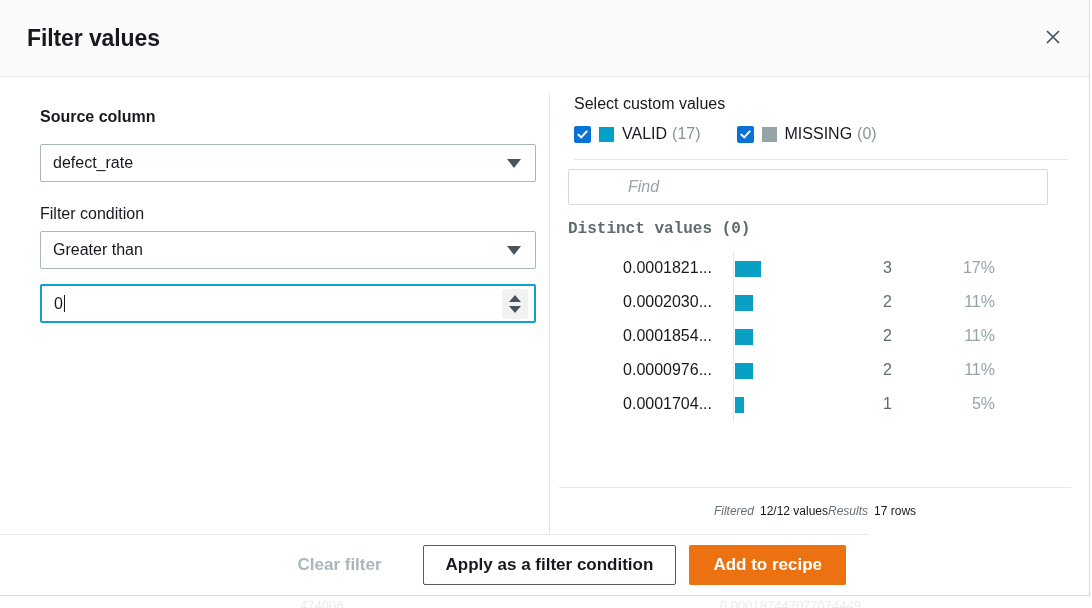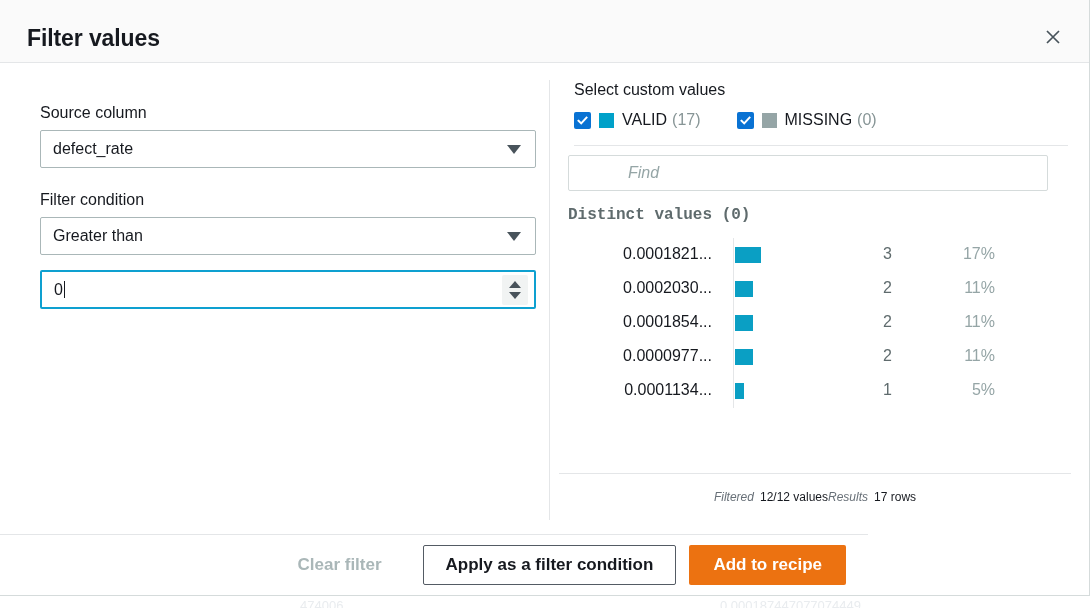--- a/index.html
+++ b/index.html
@@ -44,21 +44,21 @@
     border: 1px solid #d5dbdb;
     border-top: none;
     border-left: none;
     box-sizing: border-box;
     overflow: hidden;
   }
 
   
   .modal-header {
     position: relative;
-    height: 63px;
+    height: 77px;
     background: #fafafa;
     border-bottom: 1px solid #e4e6e8;
     box-sizing: border-box;
   }
   .modal-title {
     position: absolute;
     left: 27px;
     top: 25px;
     font-size: 23px;
     font-weight: bold;
@@ -99,21 +99,21 @@
     top: 0;
     width: 549px;
     height: 457px;
   }
   .field-label {
     position: absolute;
     left: 40px;
     font-size: 16px;
     color: #16191f;
   }
-  .label-source { top: 41px; }
+  .label-source { top: 31px; font-weight: bold; }
   .label-condition { top: 128px; }
 
   .select-box {
     position: absolute;
     left: 40px;
     width: 496px;
     height: 38px;
     box-sizing: border-box;
     border: 1px solid #aab7b8;
     border-radius: 2px;
@@ -524,30 +524,30 @@
         <div class="value-row">
           <span class="v-label">0.0001854...</span>
           <span class="bar-track">
             <span class="bar" style="width:18px"></span>
           </span>
           <span class="v-count">2</span>
           <span class="v-pct">11%</span>
         </div>
 
         <div class="value-row">
-          <span class="v-label">0.0000977...</span>
+          <span class="v-label">0.0000976...</span>
           <span class="bar-track">
             <span class="bar" style="width:18px"></span>
           </span>
           <span class="v-count">2</span>
           <span class="v-pct">11%</span>
         </div>
 
         <div class="value-row">
-          <span class="v-label">0.0001134...</span>
+          <span class="v-label">0.0001704...</span>
           <span class="bar-track">
             <span class="bar" style="width:9px"></span>
           </span>
           <span class="v-count">1</span>
           <span class="v-pct">5%</span>
         </div>
 
       </div>
 
       <div class="summary-divider"></div>

